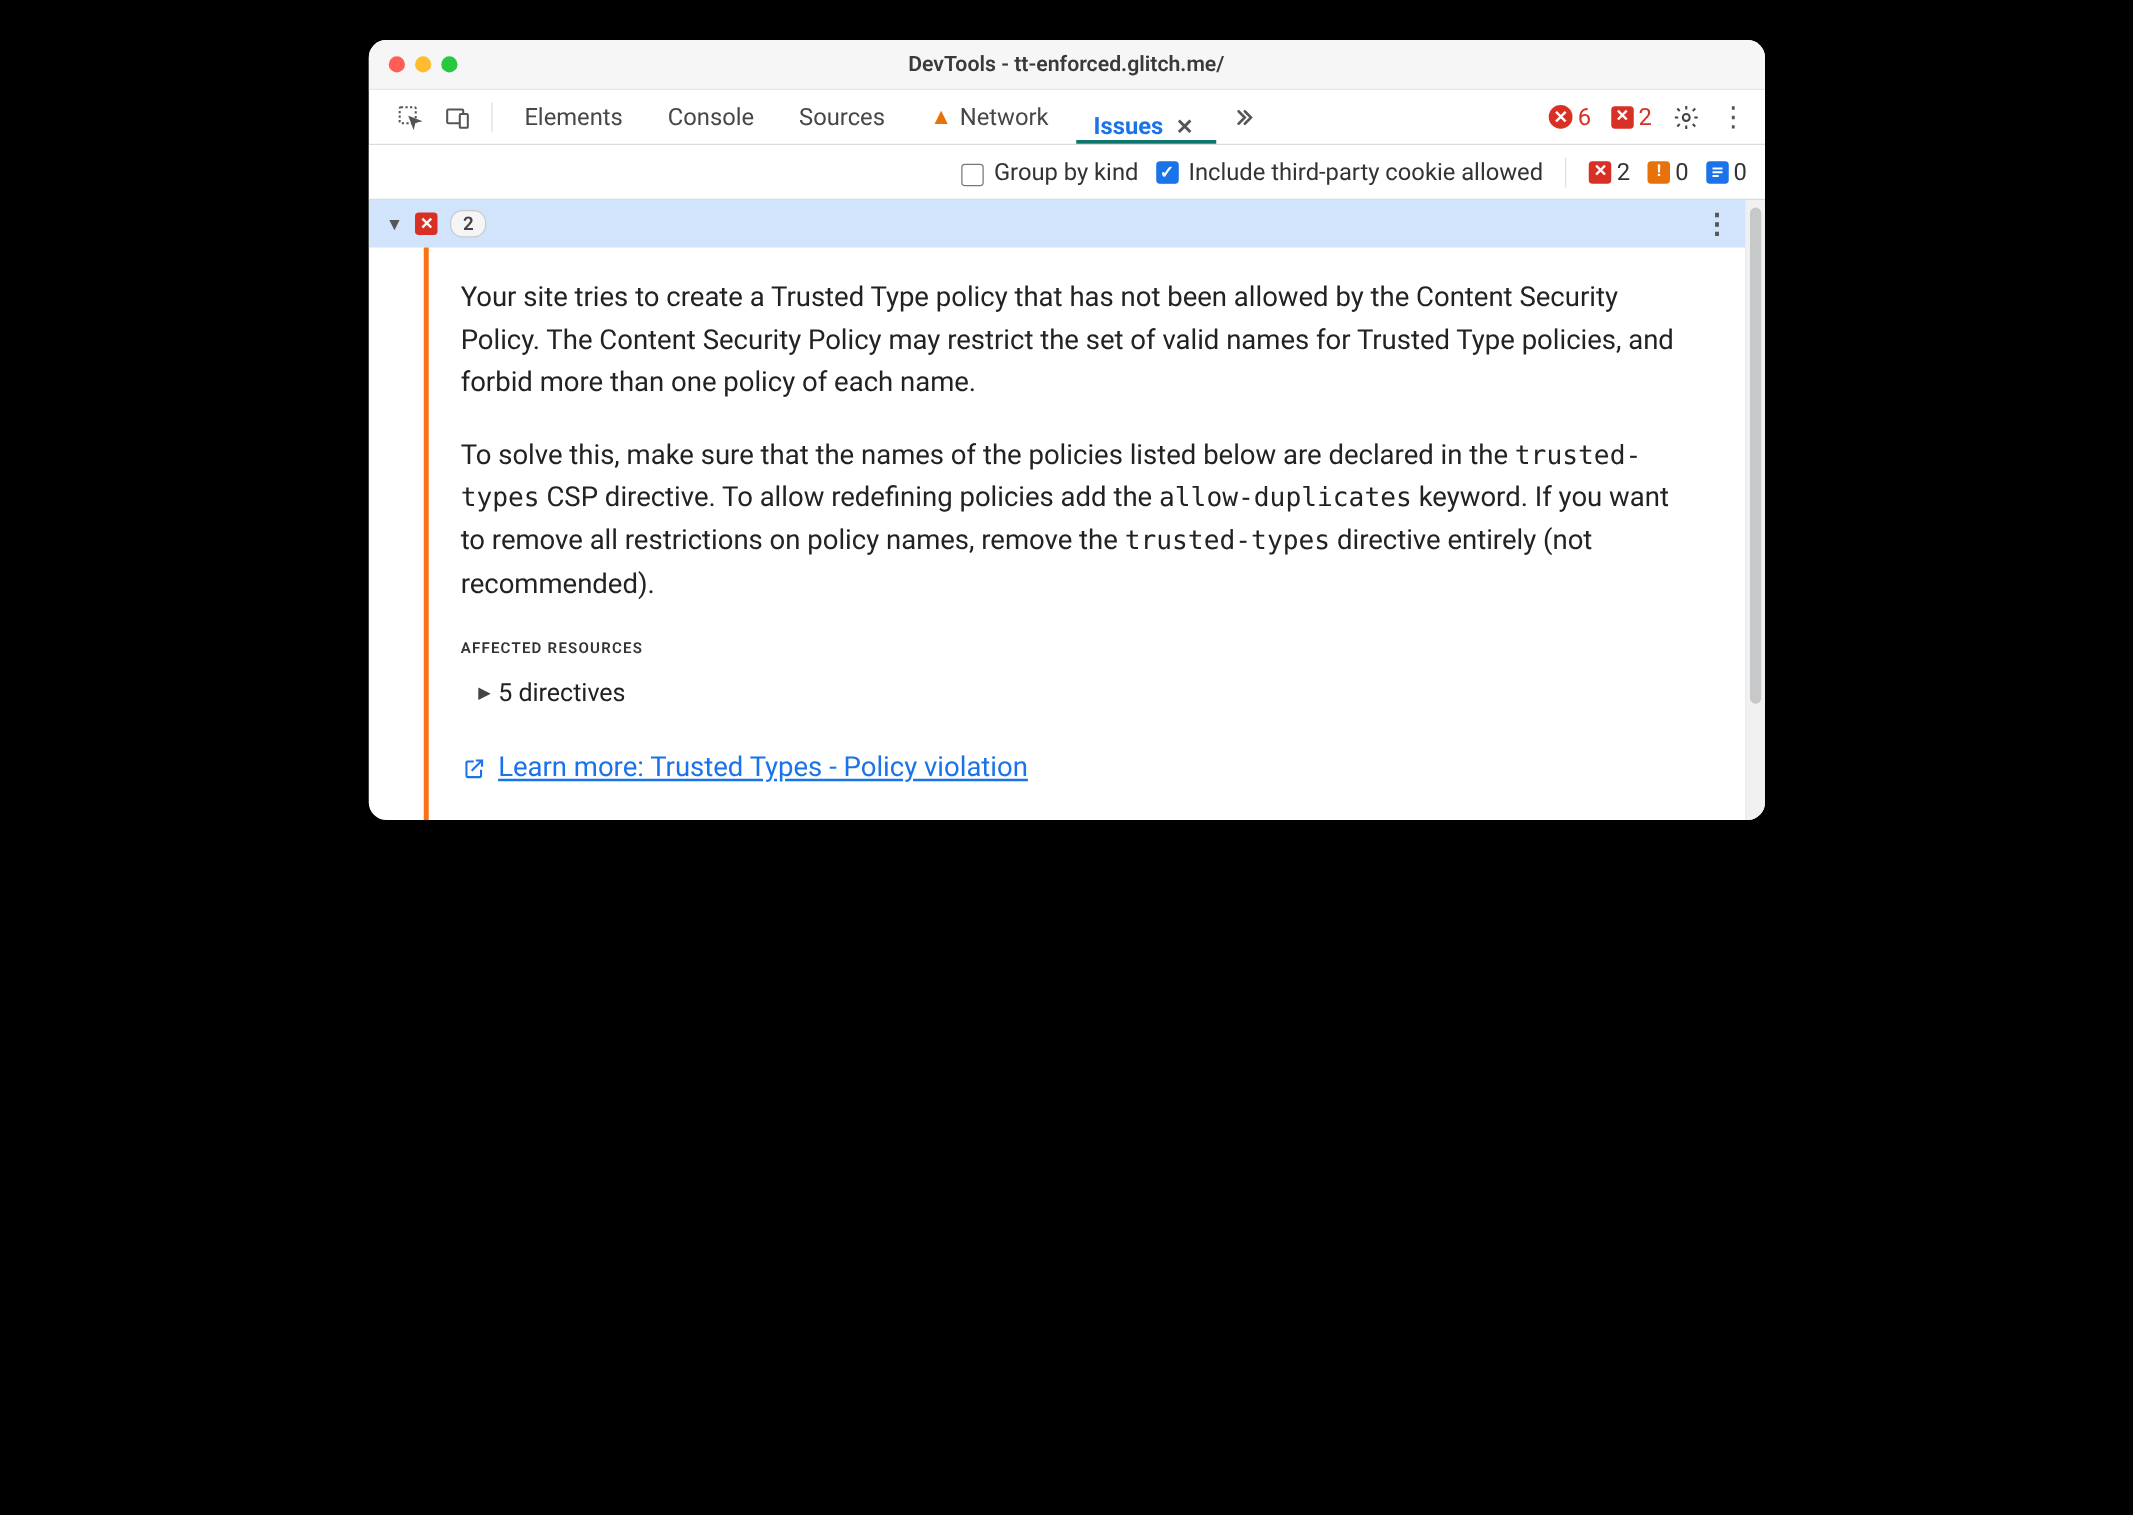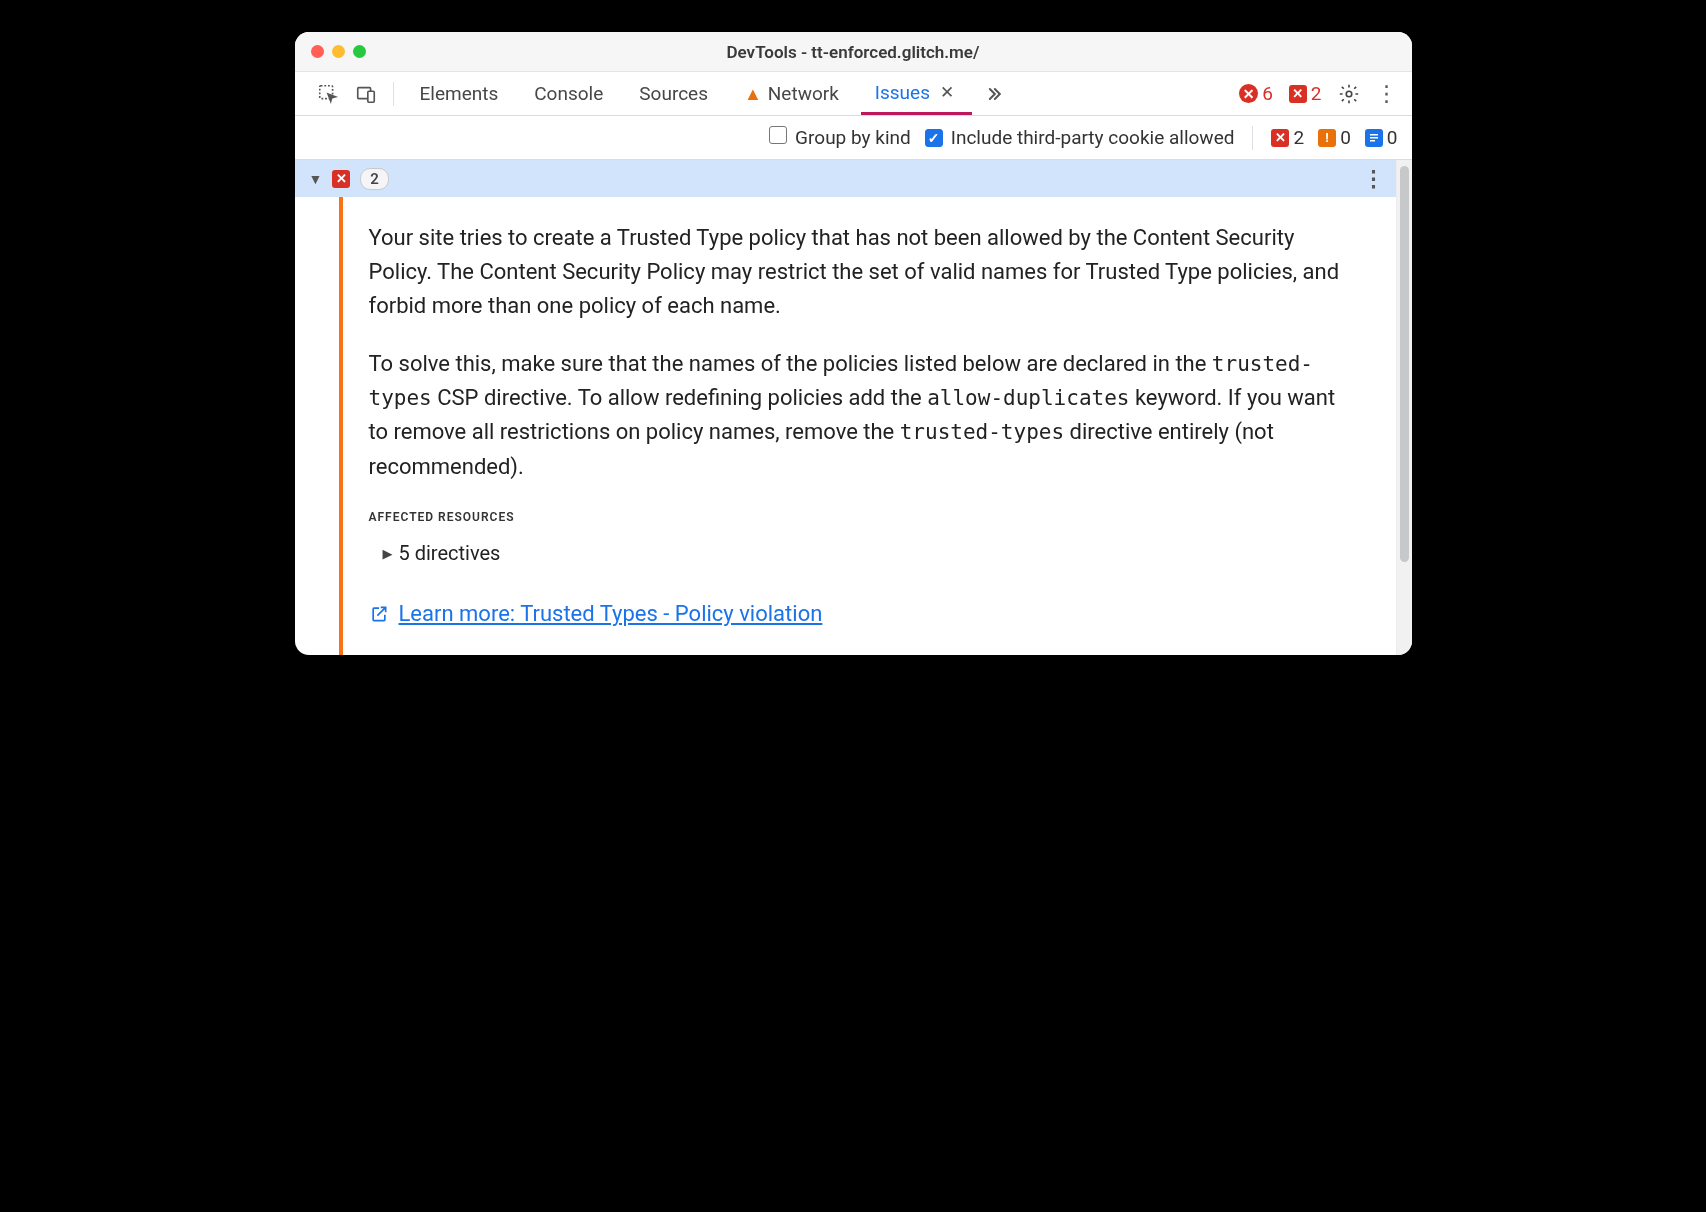--- a/index.html
+++ b/index.html
@@ -52,21 +52,21 @@
     align-items: center;
     padding: 0 10px 0 18px;
     border-bottom: 1px solid #d8dce0;
     gap: 8px;
     font-size: 19px;
     color: #474747;
   }
   .tabs .spacer { flex: 1; }
   .iconbtn { display:inline-flex; align-items:center; justify-content:center; padding: 4px; cursor: pointer; }
   .tab { padding: 0 14px; height: 100%; display:flex; align-items:center; cursor:pointer; gap:6px; white-space: nowrap; }
-  .tab.active { color: #1a73e8; border-bottom: 3px solid #be185d; font-weight: 400; }
+  .tab.active { color: #1a73e8; border-bottom: 3px solid #0f766e; font-weight: 700; align-items: flex-end; }
   .sep { width: 1px; height: 24px; background: #dde1e5; margin: 0 4px; }
   .count { font-size: 19px; color: #444; }
   .warn-tri { color: #e8710a; font-size: 18px; }
   .err-circle { width:19px; height:19px; border-radius:50%; background:#d93025; color:#fff; font-weight:700; font-size:14px; display:inline-flex; align-items:center; justify-content:center; line-height:1; }
   .err-sq { width:18px; height:18px; border-radius:3px; background:#d93025; color:#fff; font-weight:700; font-size:13px; display:inline-flex; align-items:center; justify-content:center; line-height:1; }
   .warn-sq { width:18px; height:18px; border-radius:3px; background:#e8710a; color:#fff; font-weight:700; font-size:13px; display:inline-flex; align-items:center; justify-content:center; line-height:1; }
   .info-sq { width:18px; height:18px; border-radius:3px; background:#1a73e8; color:#fff; font-weight:700; font-size:13px; display:inline-flex; align-items:center; justify-content:center; line-height:1; }
   
   .filterbar {
     border-bottom: 1px solid #d8dce0;
@@ -192,21 +192,21 @@
     <span class="iconbtn">
       <svg width="22" height="22" viewBox="0 0 24 24" fill="none" stroke="#444" stroke-width="1.8">
         <circle cx="12" cy="12" r="3"></circle>
         <path d="M12 2v3M12 19v3M4.2 4.2l2.1 2.1M17.7 17.7l2.1 2.1M2 12h3M19 12h3M4.2 19.8l2.1-2.1M17.7 6.3l2.1-2.1"></path>
       </svg>
     </span>
     <span class="iconbtn" style="font-size:22px;color:#555;">⋮</span>
   </div>
 
   <div class="filterbar">
-    <label style="display:flex;align-items:flex-start;gap:8px;cursor:pointer;">
+    <label style="display:flex;align-items:flex-end;gap:8px;cursor:pointer;">
       <span class="cbx"></span>
       <span>Group by kind</span>
     </label>
     <label style="display:flex;align-items:center;gap:8px;cursor:pointer;">
       <span class="cbx checked">✓</span>
       <span>Include third-party cookie allowed</span>
     </label>
     <span class="sep"></span>
     <span style="display:flex;align-items:center;gap:4px;">
       <span class="err-sq">✕</span>

